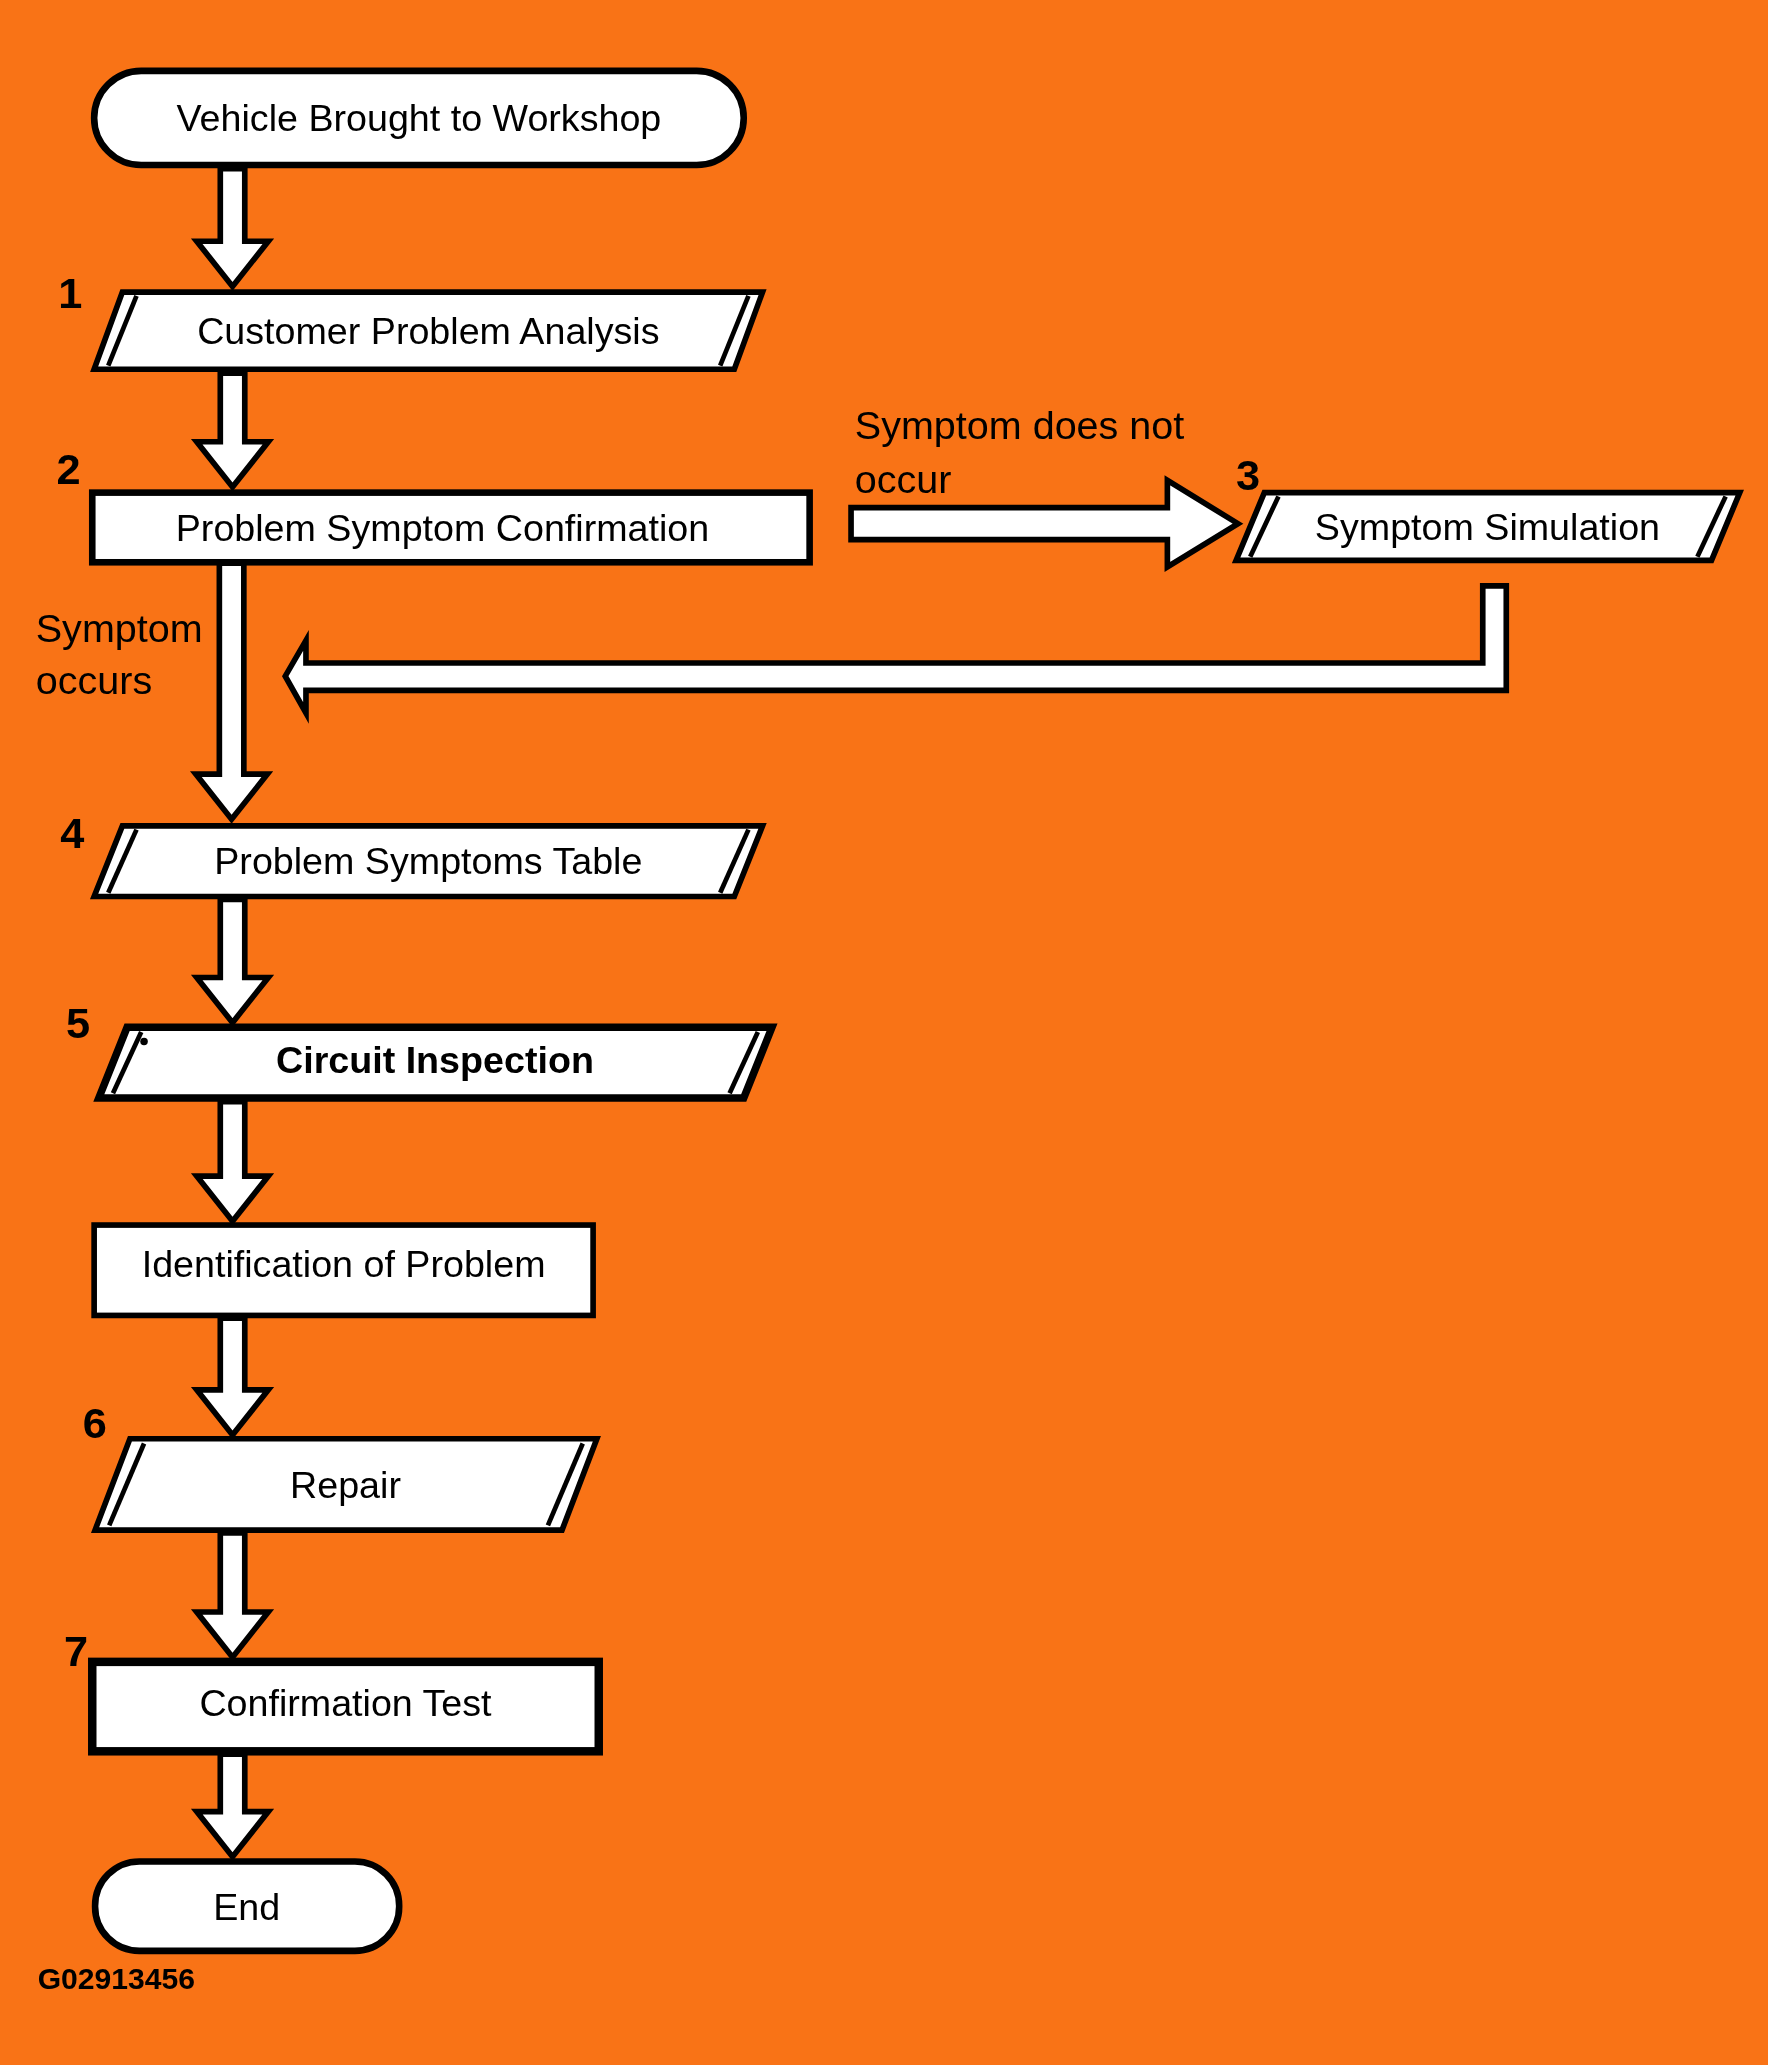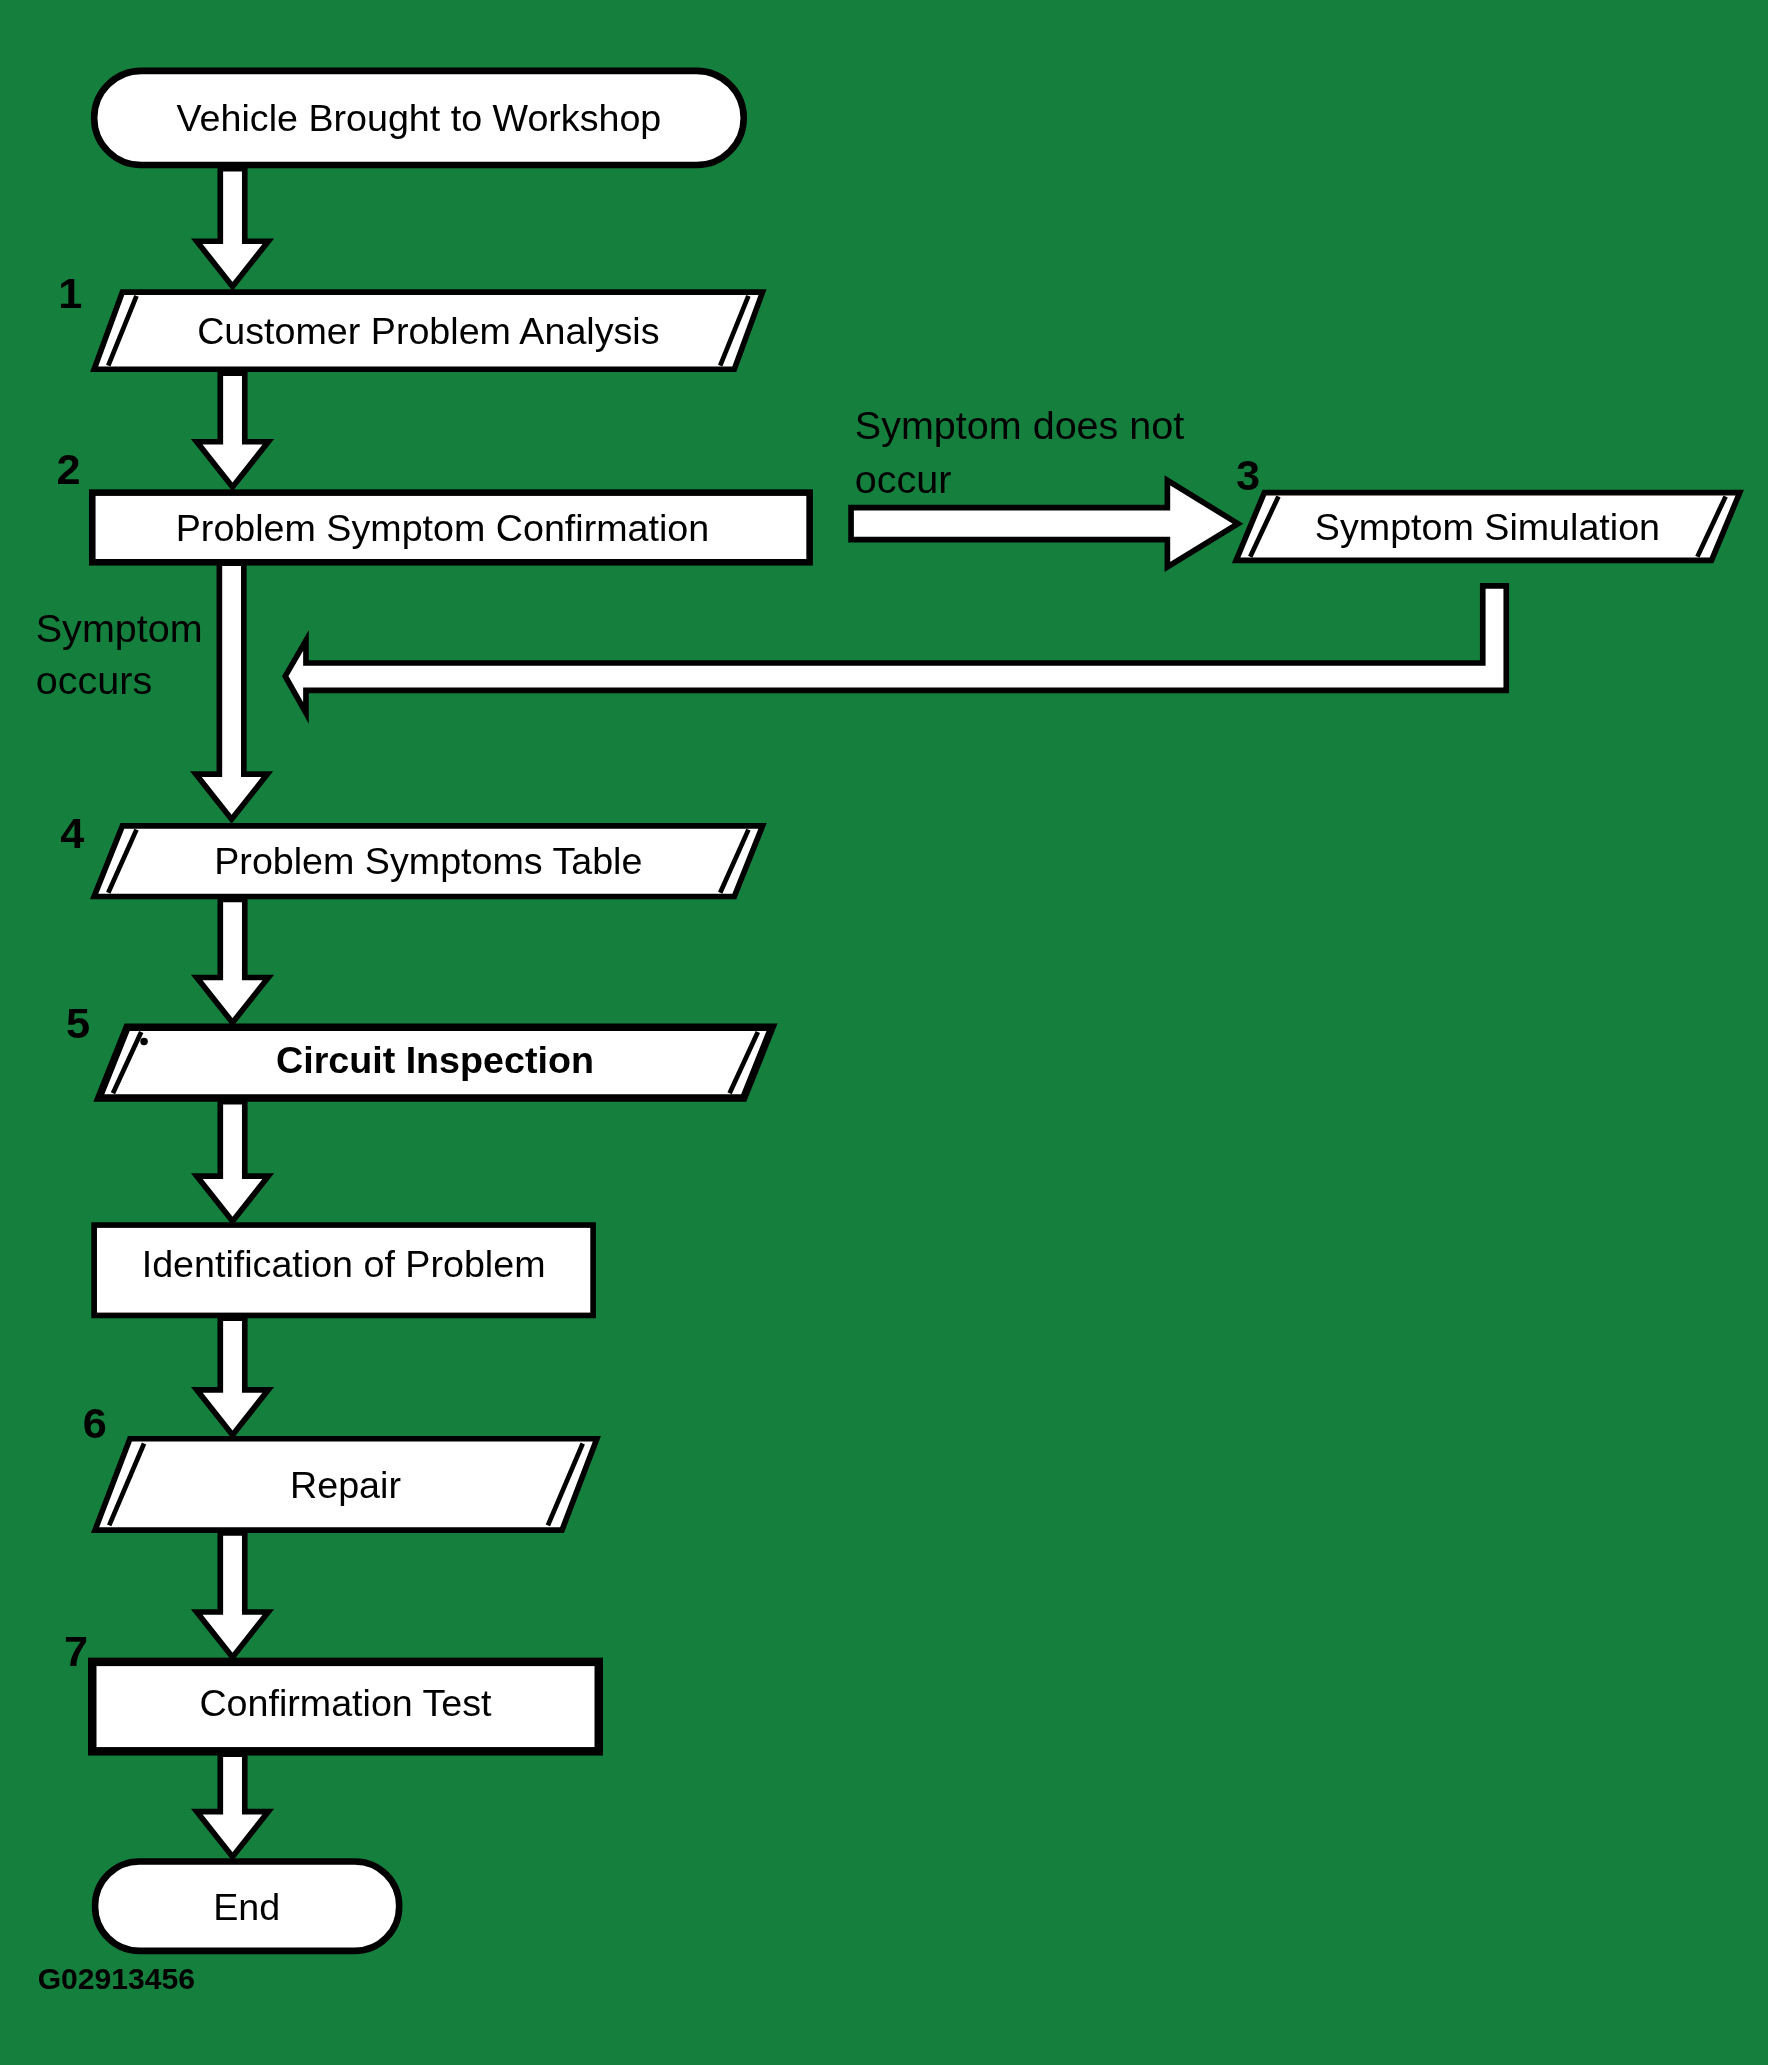--- a/index.html
+++ b/index.html
@@ -4,21 +4,21 @@
 <style>
   html, body {
     margin: 0;
     padding: 0;
     background: #ffffff;
   }
   .canvas {
     position: relative;
     width: 1768px;
     height: 2066px;
-    background: #15803d;
+    background: #f97316;
     font-family: "Liberation Sans", sans-serif;
   }
   svg { display: block; }
   .shape {
     fill: #ffffff;
     stroke: #000000;
   }
   .inner-line {
     stroke: #000000;
     stroke-width: 5;

